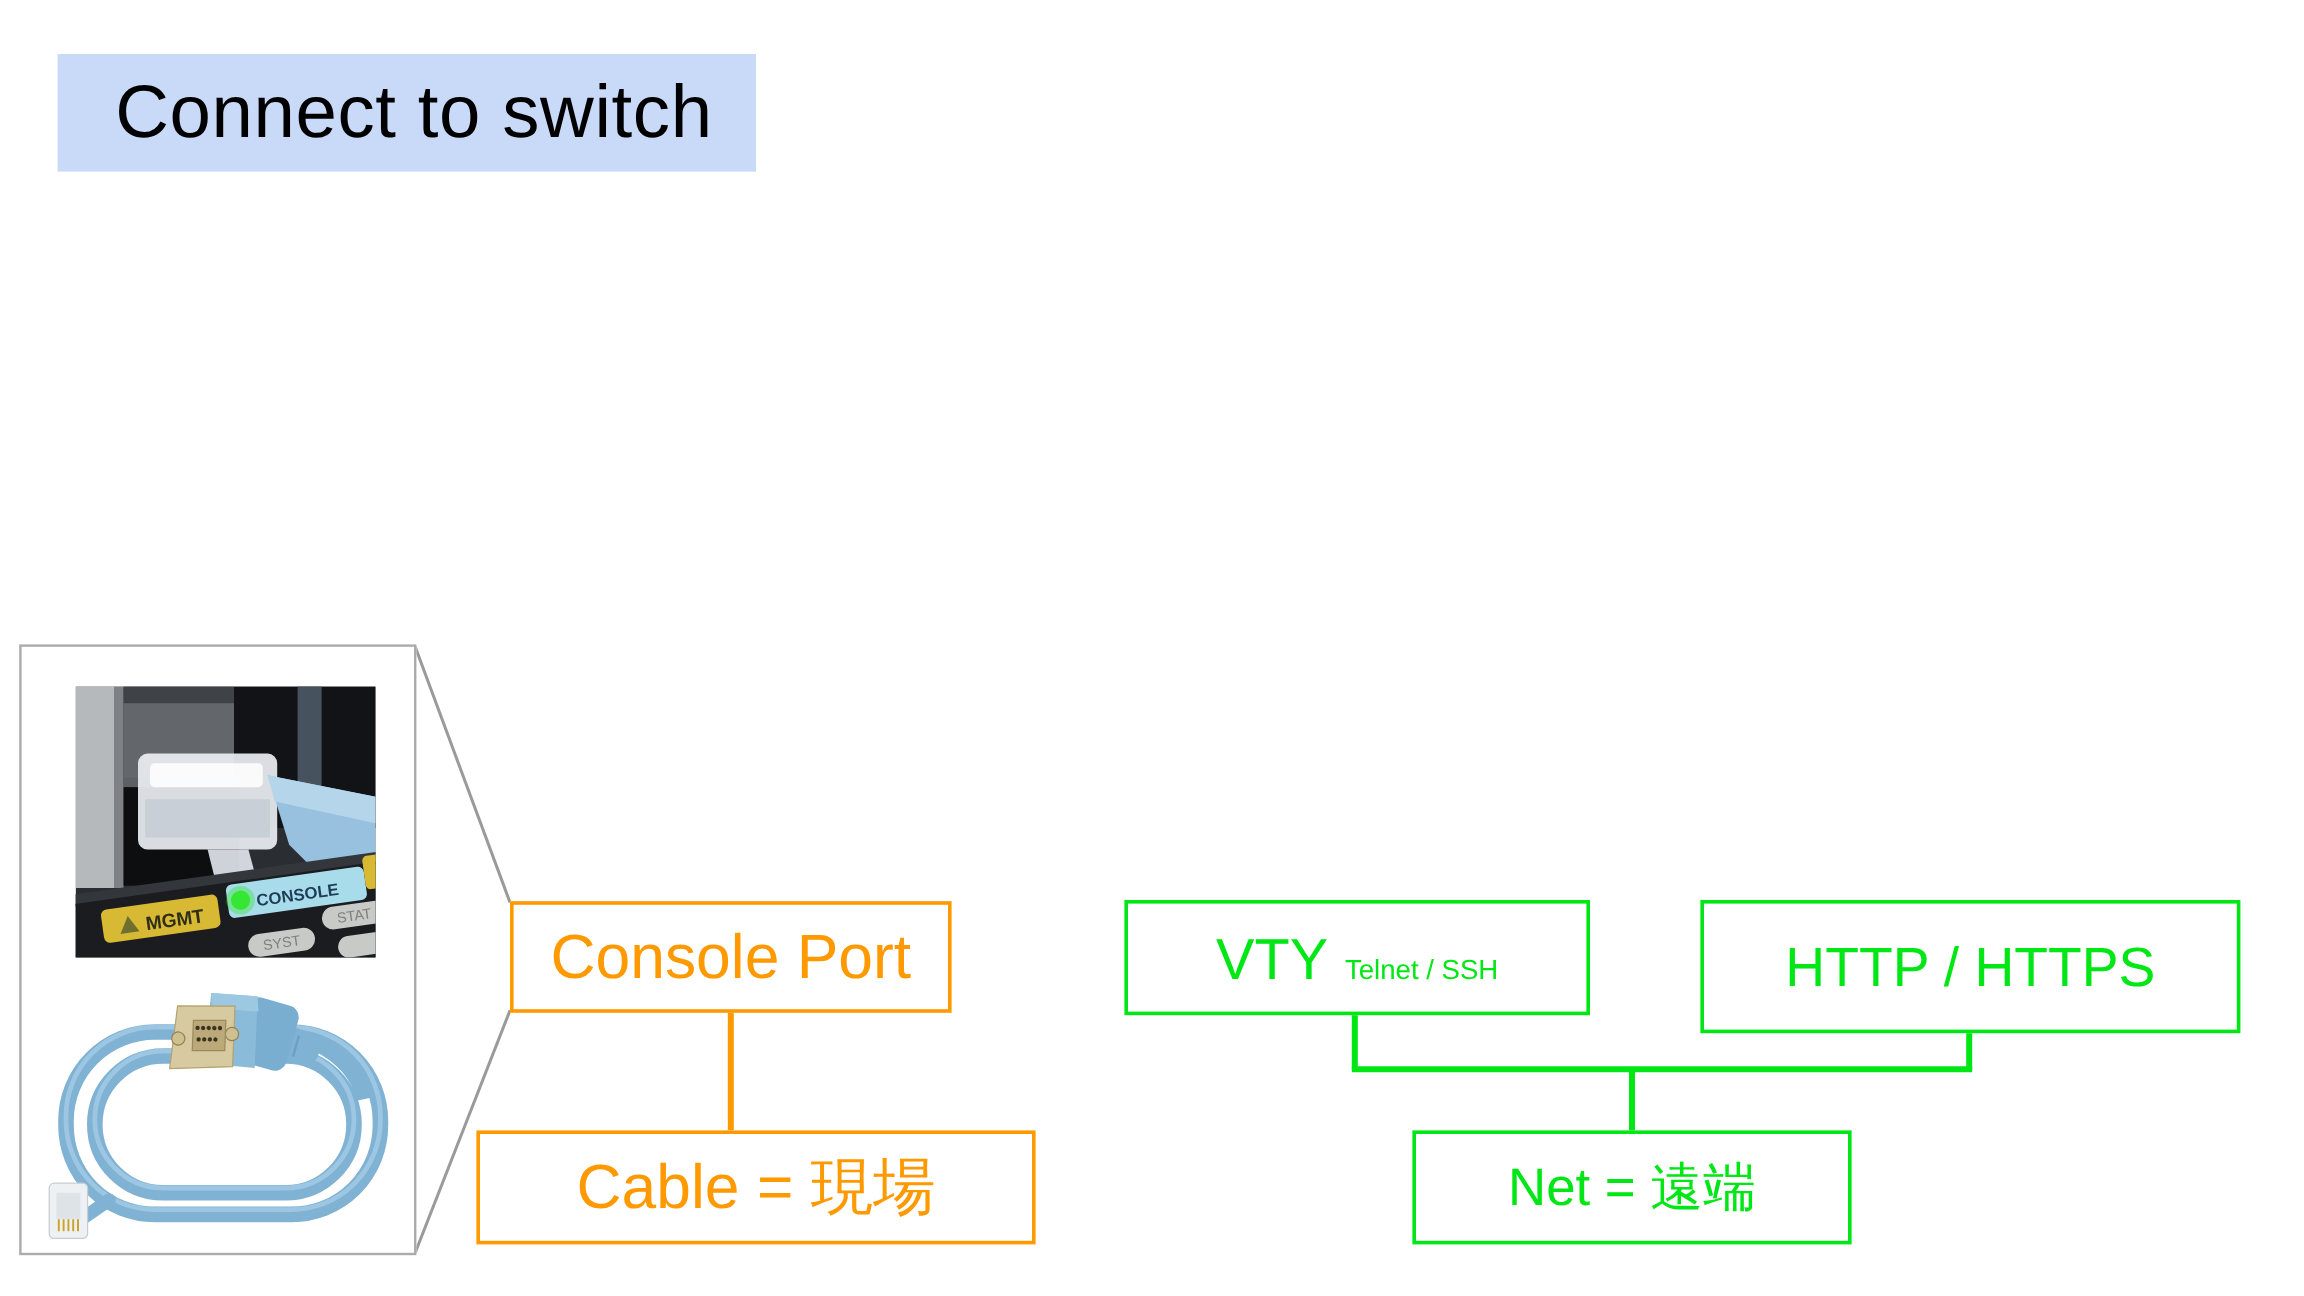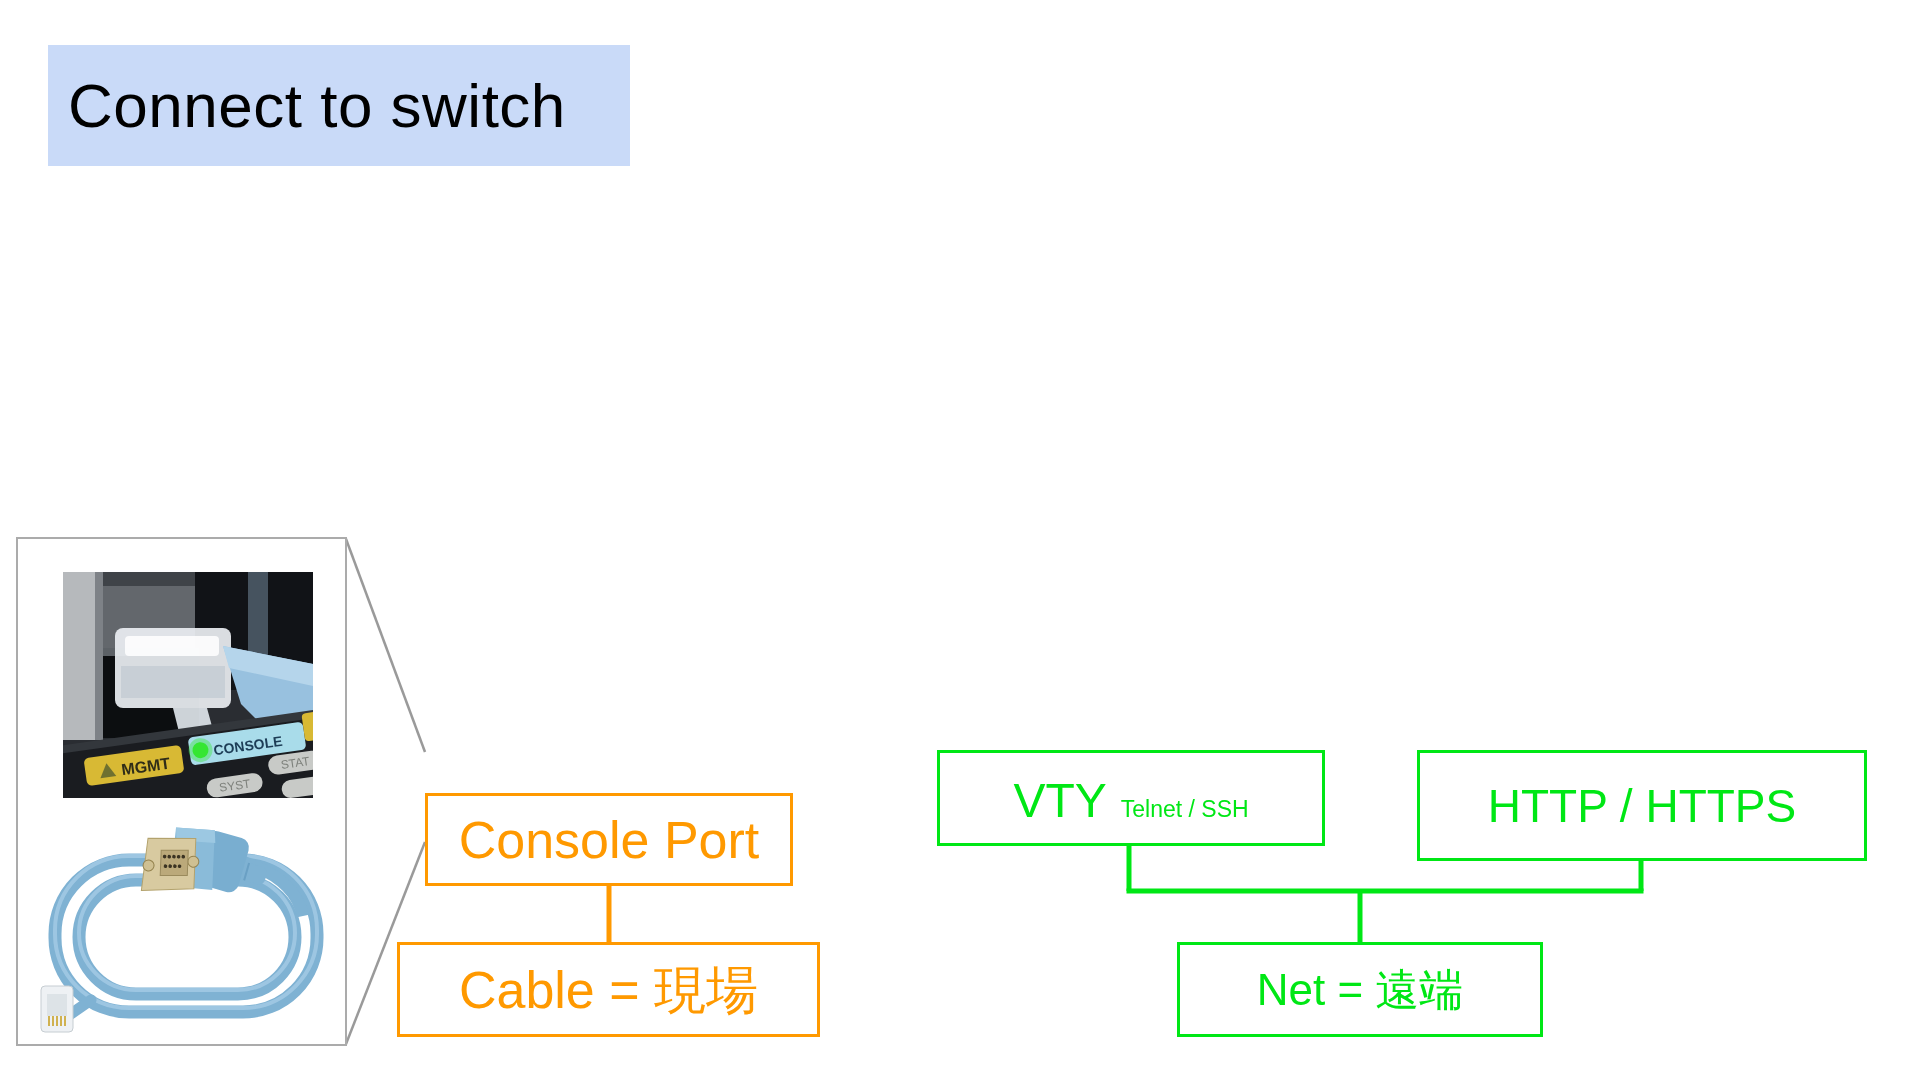--- a/index.html
+++ b/index.html
@@ -6,24 +6,24 @@
   html,body{margin:0;padding:0;background:#e9e9e9;}
   .slide{
     position:relative;
     width:1920px;height:1080px;
     background:#ffffff;
     overflow:hidden;
     font-family:"Liberation Sans","DejaVu Sans",sans-serif;
   }
   
   .title-block{
-    position:absolute;left:48px;top:45px;width:582px;height:121px;
+    position:absolute;left:48px;top:45px;width:582px;height:98px;
     background:var(--title-bg,#c9daf8);
     display:flex;align-items:center;
-    padding-left:20px;box-sizing:border-box;
+    padding-left:48px;box-sizing:border-box;
   }
   .title-text{font-size:62px;color:#000;line-height:1;letter-spacing:0.5px;}
   
   .overlay{position:absolute;left:0;top:0;width:1920px;height:1080px;}
   .overlay line.gray{stroke:var(--gray,#9a9a9a);stroke-width:2.5;}
   .overlay line.orange{stroke:var(--orange,#ff9900);stroke-width:5;}
   .overlay line.green{stroke:var(--green,#00e715);stroke-width:5;}
   
   .photo-box{
     position:absolute;left:16px;top:537px;width:331px;height:509px;
@@ -32,22 +32,22 @@
   .photo{position:absolute;display:block;}
   .photo text{font-family:"Liberation Sans","DejaVu Sans",sans-serif;}
   
   .node{
     position:absolute;box-sizing:border-box;background:#fff;
     display:flex;align-items:center;justify-content:center;
     line-height:1;white-space:nowrap;
   }
   .node.orange{border:3px solid var(--orange,#ff9900);color:var(--orange,#ff9900);}
   .node.green {border:3px solid var(--green,#00e715);color:var(--green,#00e715);}
-  .node-console-port{left:425px;top:751px;width:368px;height:93px;font-size:52px;margin-top:42px;}
-  .node-cable{left:397px;top:942px;width:423px;height:95px;font-size:52px;}
+  .node-console-port{left:425px;top:751px;width:368px;height:93px;font-size:52px;}
+  .node-cable{left:397px;top:942px;width:466px;height:95px;font-size:52px;}
   .node-vty{left:937px;top:750px;width:388px;height:96px;align-items:baseline;padding-top:24px;gap:14px;}
   .node-vty .big{font-size:48px;}
   .node-vty .small{font-size:23px;}
   .node-http{left:1417px;top:750px;width:450px;height:111px;font-size:46px;}
   .node-net{left:1177px;top:942px;width:366px;height:95px;font-size:44px;justify-content:center;}
 </style>
 </head>
 <body>
 
 <div class="slide" style="background: rgb(255, 255, 255);">

